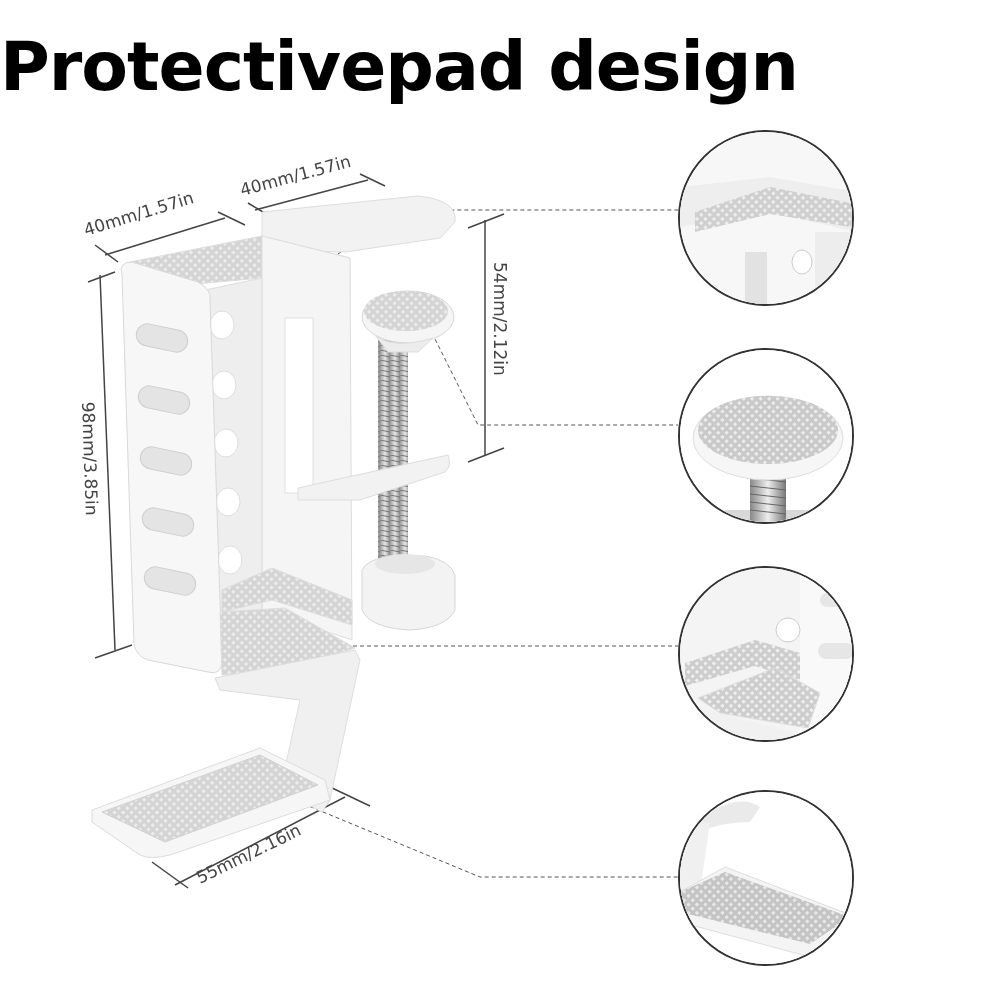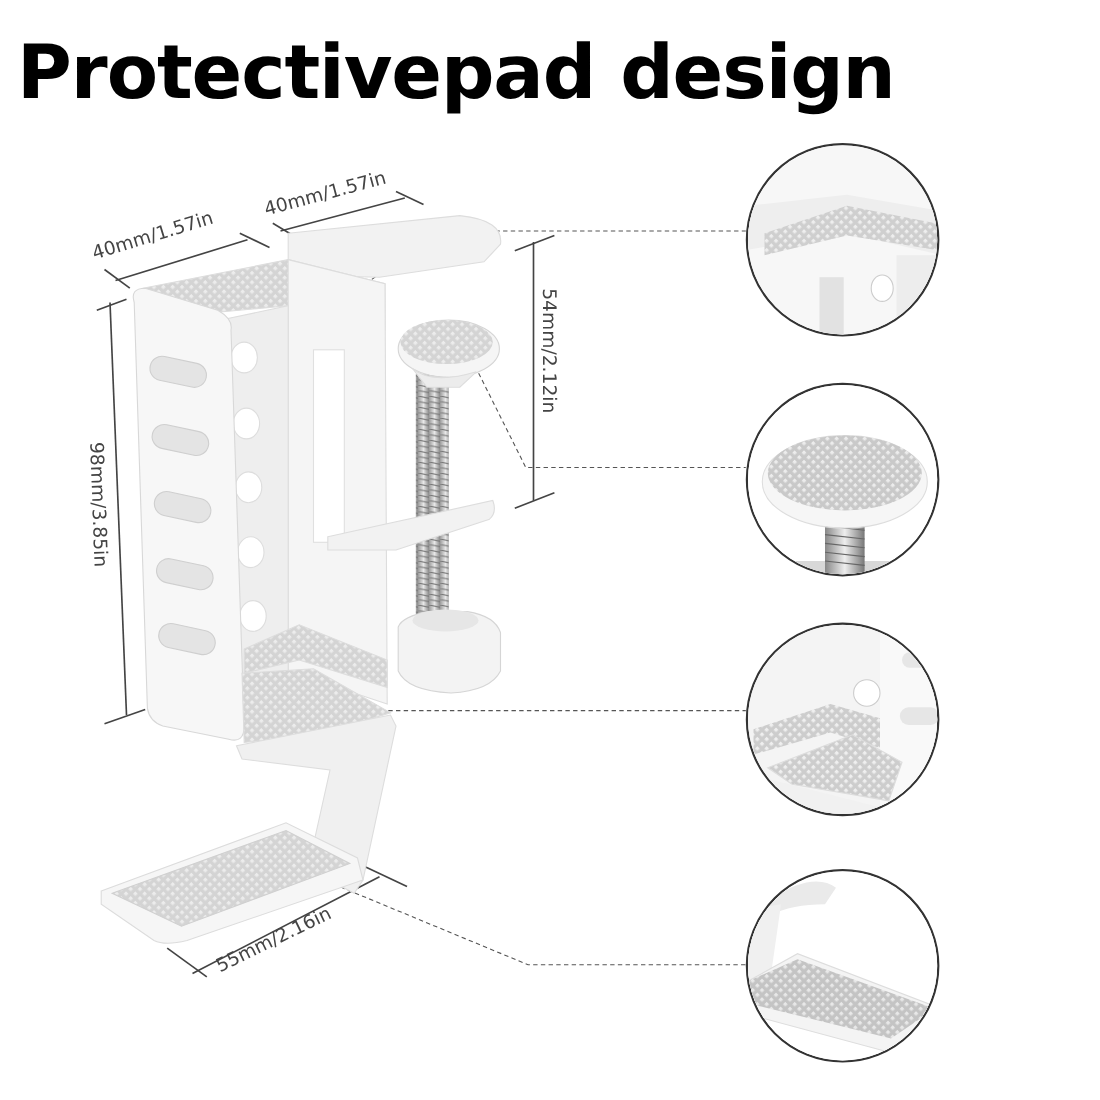--- a/index.html
+++ b/index.html
@@ -1,18 +1,18 @@
 <!DOCTYPE html>
 <html><head>
 <meta charset="utf-8">
 <style>
   html, body { margin: 0; padding: 0; background: #ffffff; }
   body { width: 1000px; height: 1000px; position: relative; overflow: hidden; font-family: "DejaVu Sans", sans-serif; }
   .title {
-    position: absolute; left: 0; top: 22px; width: 829px; text-align: center;
+    position: absolute; left: 0; top: 22px; width: 829px; text-align: left;
     font-family: "DejaVu Sans", sans-serif; font-weight: bold; font-size: 68px;
     letter-spacing: -1px; color: #000; line-height: 90px;
   }
   svg.stage { position: absolute; left: 0; top: 0; }
   .dim { font-family: "DejaVu Sans", sans-serif; font-size: 17px; fill: #444; }
   .circle-frame {
     position: absolute; width: 176px; height: 176px; border-radius: 50%;
     border: 2px solid #333; overflow: hidden; background: #fff; box-sizing: border-box;
   }
   .circle-frame svg { position: absolute; left: 0; top: 0; }

